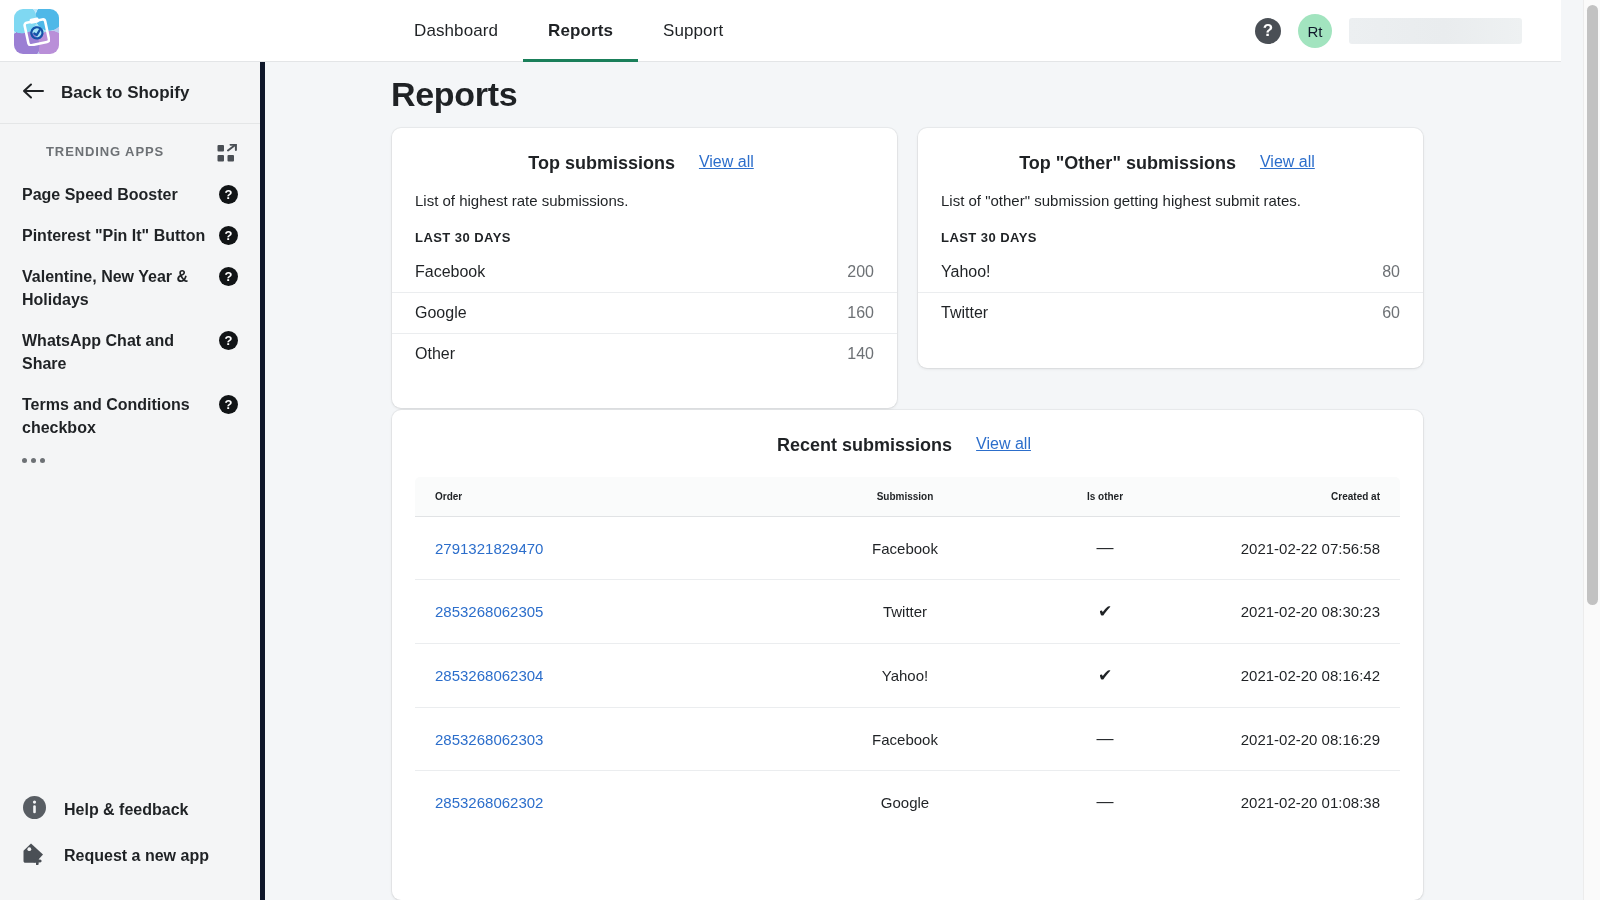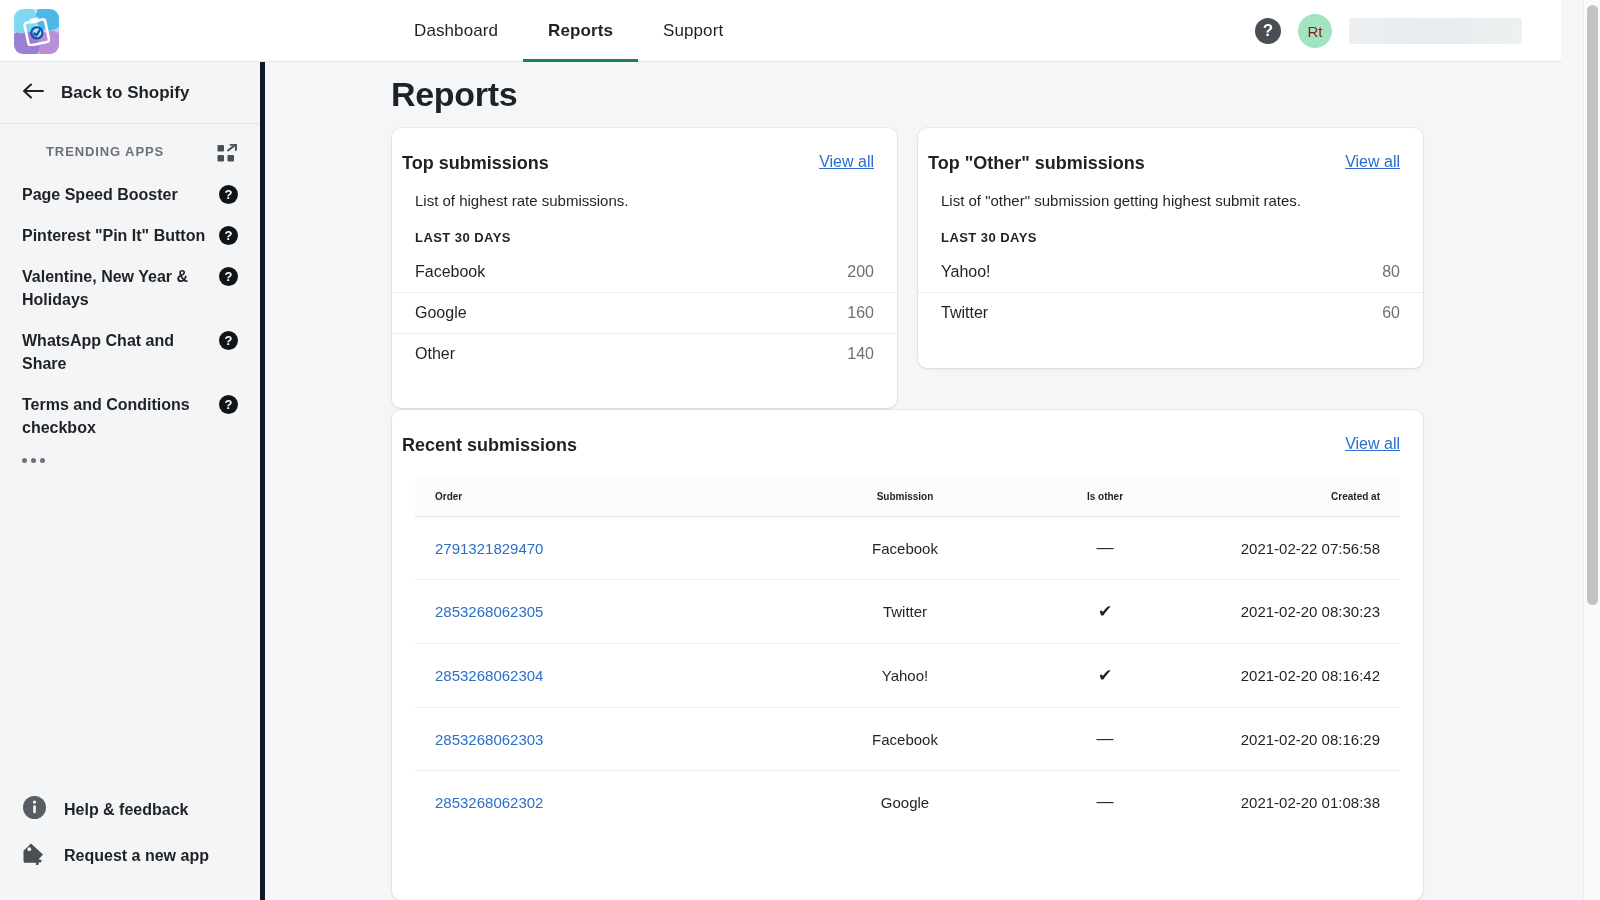--- a/index.html
+++ b/index.html
@@ -44,21 +44,21 @@
   }
 
   .topright { position: absolute; right: 39px; top: 0; height: 62px; display: flex; align-items: center; gap: 17px; }
   .help-circle {
     width: 26px; height: 26px; border-radius: 50%; background: #4a4f55;
     color: #fff; font-size: 17px; font-weight: 700;
     display: flex; align-items: center; justify-content: center; cursor: pointer;
   }
   .avatar {
     width: 34px; height: 34px; border-radius: 50%; background: #a2e4bf;
-    color: #7f1d1d; font-size: 15px;
+    color: #0f172a; font-size: 15px;
     display: flex; align-items: center; justify-content: center; cursor: pointer;
   }
   .name-redacted {
     width: 173px; height: 26px; border-radius: 3px;
     background: linear-gradient(90deg, #eceff1 0%, #e9ecee 55%, #eef1f2 100%);
   }
 
   
   .scrollbar-track {
     position: absolute; right: 0; top: 0; width: 17px; height: 900px;
@@ -121,22 +121,22 @@
 
   .card {
     position: absolute; background: #fff; border-radius: 9px;
     box-shadow: 0 0 0 1px rgba(63,63,68,.05), 0 1px 3px rgba(63,63,68,.12);
   }
   #card-top-sub { left: 127px; top: 66px; width: 505px; height: 280px; }
   #card-top-other { left: 653px; top: 66px; width: 505px; height: 240px; }
   #card-recent { left: 127px; top: 348px; width: 1031px; height: 490px; }
 
   .card-head {
-    display: flex; align-items: flex-start; justify-content: space-between;
-    padding: 25px 23px 0 10px;
+    display: flex; align-items: flex-start; justify-content: center;
+    padding: 25px 23px 0 16px;
   }
   .card-title { font-size: 18px; font-weight: 700; color: #1f2225; }
   .view-all {
     font-size: 16px; color: #2c6ecb; text-decoration: underline; cursor: pointer; margin-left: 24px;
   }
   .card-sub { padding: 18px 23px 0 23px; font-size: 15px; color: #1f2225; }
   .period {
     padding: 21px 15px 0 23px; font-size: 13px; font-weight: 700;
     letter-spacing: .45px; color: #1f2225;
   }

